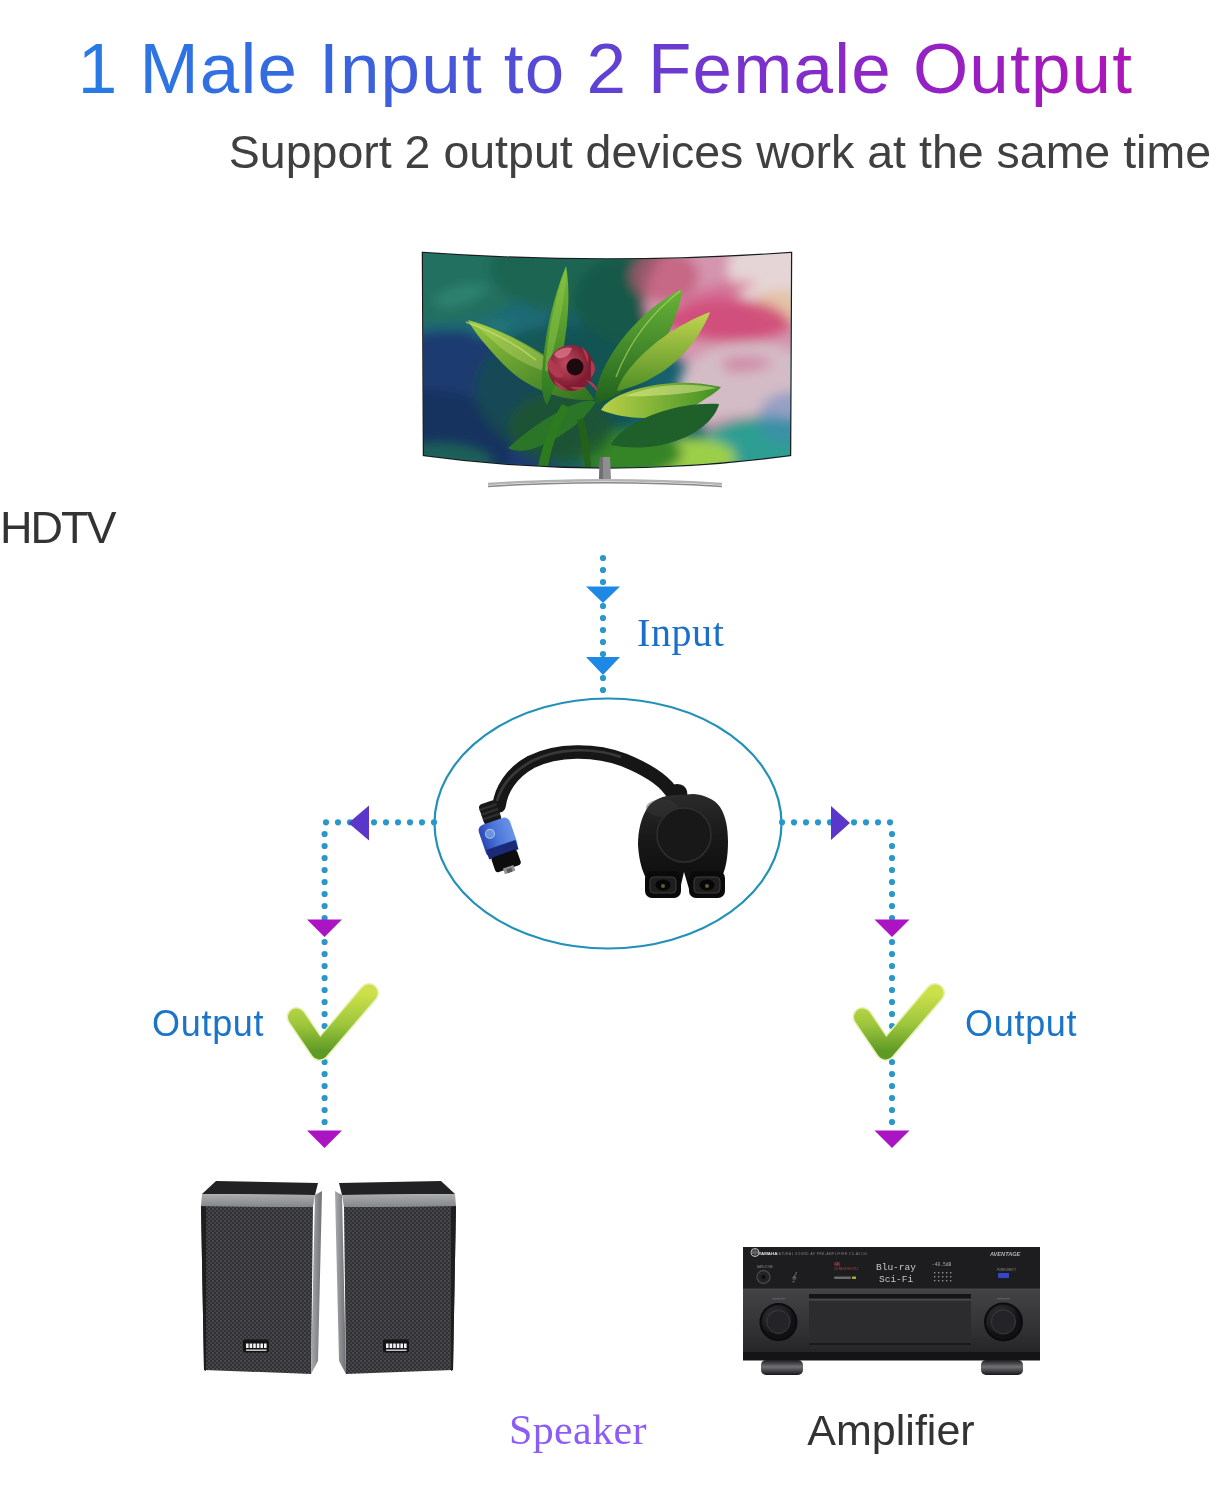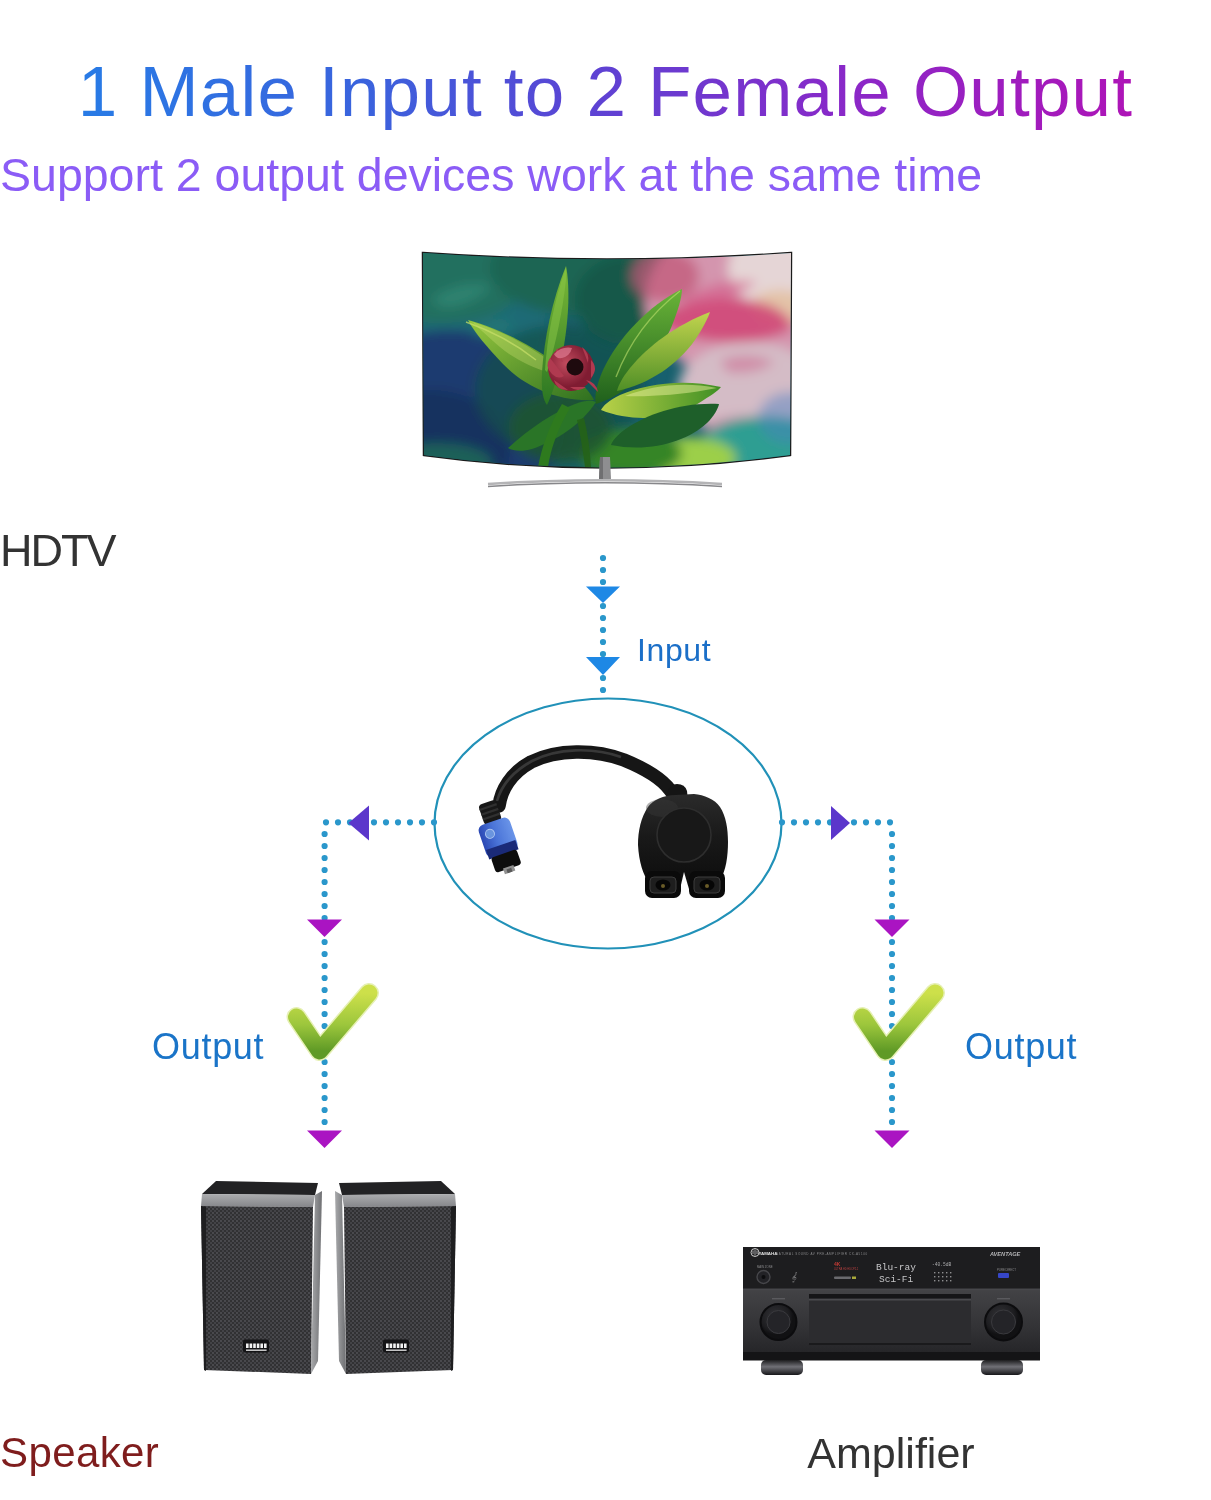--- a/index.html
+++ b/index.html
@@ -1,27 +1,27 @@
 <!DOCTYPE html>
 <html><head>
 <meta charset="utf-8">
 <style>
 html,body{margin:0;padding:0;}
 body{width:1211px;height:1500px;background:#fff;position:relative;overflow:hidden;
      font-family:"Liberation Sans",sans-serif;}
-.abs{position:absolute;margin-top:23px;}
+.abs{position:absolute;}
 #title{left:0;top:31px;width:1211px;text-align:center;font-size:71px;line-height:76px;letter-spacing:1.2px;
   background:linear-gradient(90deg,#2382e8 0%,#3a63dd 30%,#5b44d4 48%,#8a28c8 70%,#b80fb2 100%);
   -webkit-background-clip:text;background-clip:text;color:transparent;}
-#subtitle{left:0;top:125px;width:1211px;text-align:left;font-size:46.5px;color:#8b5cf6;}
+#subtitle{left:0;top:125px;width:1211px;text-align:right;font-size:46.5px;color:#404040;}
 #hdtv{left:0;top:502px;width:1208px;text-align:left;font-size:45px;color:#333;letter-spacing:-2px;}
-#input{left:637px;top:609px;font-size:32px;color:#1b6fc8;letter-spacing:0.6px;}
+#input{left:637px;top:609px;font-size:40px;color:#1b6fc8;letter-spacing:0.6px;font-family:Liberation Serif, serif;}
 #out-l{left:152px;top:1003px;font-size:36px;color:#1a74c8;letter-spacing:0.7px;}
 #out-r{left:965px;top:1003px;font-size:36px;color:#1a74c8;letter-spacing:0.7px;}
-#speaker{left:0;top:1406px;width:647px;text-align:left;font-size:42px;color:#7f1d1d;letter-spacing:0.4px;}
+#speaker{left:0;top:1406px;width:647px;text-align:right;font-size:42px;color:#8b5cf6;letter-spacing:0.4px;font-family:Liberation Serif, serif;}
 #amplifier{left:536px;top:1406px;width:710px;text-align:center;font-size:43px;color:#333;}
 svg{position:absolute;left:0;top:0;}
 </style>
 </head>
 <body>
 <svg width="1211" height="1500" viewBox="0 0 1211 1500">
 <defs>
 <linearGradient id="chk" x1="0" y1="0" x2="0" y2="1">
  <stop offset="0" stop-color="#cde04a"></stop>
         <stop offset="0.55" stop-color="#9cc63c"></stop>

